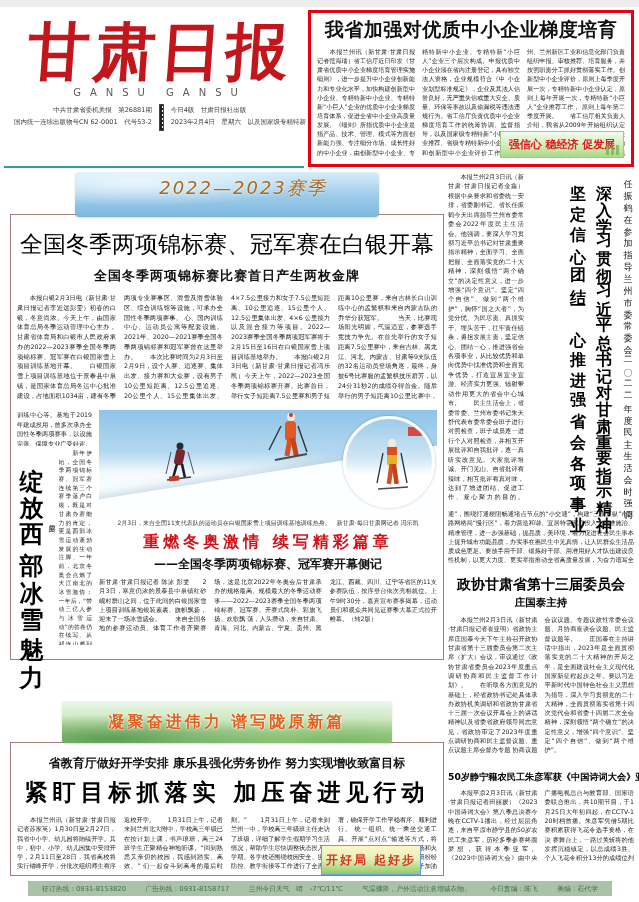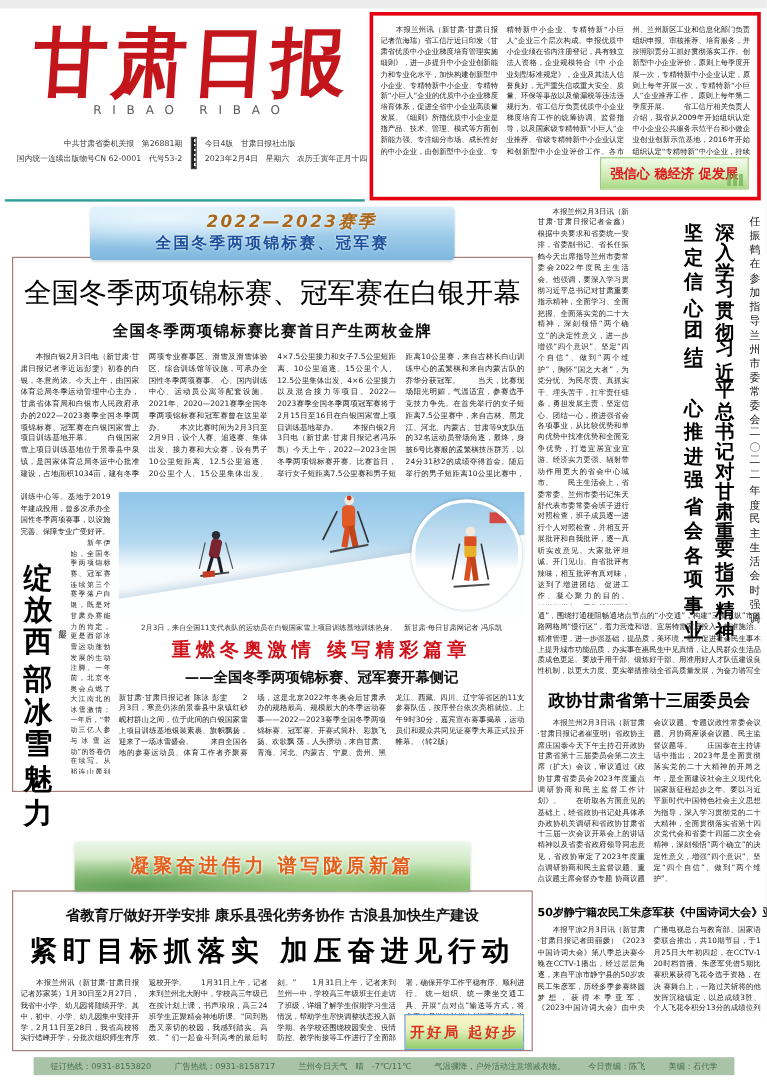--- a/index.html
+++ b/index.html
@@ -6,21 +6,21 @@
   html,body { background:#e9e9e9; }
   body { font-family:"DejaVu Sans","Liberation Sans",sans-serif; }
   .paper { position:relative; width:639px; height:902px; background:#fff; margin:0 auto; overflow:hidden; }
   .top-strip { position:absolute; left:0; top:0; width:639px; height:7px; background:#ececec; }
 
   
   .masthead { position:absolute; left:14px; top:12px; width:292px; height:152px; text-align:center; }
   .mast-title { font-family:"DejaVu Serif","Liberation Serif",serif; font-weight:bold; color:#c3161c;
                 font-size:62px; line-height:1.3; letter-spacing:4px; transform:skewX(-4deg); white-space:nowrap; }
   .mast-pinyin { font-size:10px; letter-spacing:9px; color:#5a5a5a; margin-top:-6px; }
-  .mast-info { display:flex; justify-content:center; align-items:center; gap:7px; margin-top:16px; }
+  .mast-info { display:flex; justify-content:center; align-items:center; gap:7px; margin-top:6px; }
   .mast-info-col { font-size:6.5px; color:#3b3b3b; line-height:1.8; white-space:nowrap; }
   .mast-info-col.left { text-align:right; }
   .mast-info-col.right { text-align:left; }
   .qr { width:27px; height:27px; background:
         repeating-linear-gradient(0deg,#222 0 2px,transparent 2px 4px),
         repeating-linear-gradient(90deg,#222 0 2px,#fff 2px 4px); border:1px solid #444; }
 
   
   .tr-box { position:absolute; left:308px; top:10px; width:326px; height:157px;
             border:3px solid #e60012; background:#fff; padding:4px 6px 4px 6px; }
@@ -37,21 +37,21 @@
   .teal-rule { position:absolute; left:4px; top:166px; width:300px; height:2px; background:#2f9e99; }
 
   
   .main-box { position:absolute; left:10px; top:214px; width:434px; height:446px;
               border:1px solid #a57d7d; padding:8px 6px 4px 6px; }
   .sport-banner { position:absolute; left:50%; top:-43px; transform:translateX(-50%);
                   width:304px; height:45px; border-radius:4px; text-align:center; padding-top:4px;
                   background:radial-gradient(ellipse at 20% 20%, #eaf6fd 0%, transparent 50%),
                              linear-gradient(180deg,#d8edf9 0%,#9ccbe9 55%,#7db7dd 100%);
                   box-shadow:0 1px 2px rgba(0,0,0,.15); }
-  .sport-banner .l1 { font-size:14px; font-weight:700; color:#a8681d; letter-spacing:2px;
+  .sport-banner .l1 { font-size:18px; font-weight:400; color:#a8681d; letter-spacing:2px;
                       text-shadow:0 0 2px #fff; font-style:italic;margin-left:32px; }
   .sport-banner .l2 { font-size:13px; font-weight:900; color:#1b4f9c; letter-spacing:2px; text-shadow:0 0 2px #fff; }
   .main-headline { font-size:23px; font-weight:400; color:#000; text-align:center; white-space:nowrap; margin-top:6px; }
   .main-subheadline { font-size:13px; font-weight:700; color:#111; text-align:center; margin-top:7px; letter-spacing:1px; }
   .main-cols { margin-top:8px; column-count:4; column-gap:8px; font-size:6.3px; line-height:1.55;
                text-align:justify; color:#222; height:112px; overflow:hidden; }
   .main-lower { display:flex; margin-top:5px; height:238px; }
   .side-art { width:80px; flex:none; padding-right:5px; }
   .side-tail { font-size:6.2px; line-height:1.55; text-align:justify; color:#222; height:36px; overflow:hidden; }
   .side-main { display:flex; height:196px; margin-top:3px; }
@@ -109,70 +109,70 @@
                               radial-gradient(ellipse at 85% 95%, #7fb86a 0%, transparent 40%),
                               linear-gradient(180deg,#ecf7ec 0%,#c2e2b0 60%,#9ccf83 100%);
                    box-shadow:0 1px 2px rgba(0,0,0,.15); }
   .bottom-banner span { font-size:16px; font-weight:900; color:#e2601c; letter-spacing:3px;
                         text-shadow:0 0 2px #fff, 0 0 2px #fff; white-space:nowrap; }
   .bottom-kicker { font-size:12px; font-weight:700; color:#111; text-align:center; margin-top:4px; white-space:nowrap; }
   .bottom-headline { font-size:23px; font-weight:900; color:#000; text-align:center; letter-spacing:5px;
                      margin-top:5px; white-space:nowrap; }
   .bottom-cols { position:relative; margin-top:7px; column-count:4; column-gap:8px; font-size:6.2px;
                  line-height:1.5; text-align:justify; color:#222; height:62px; overflow:hidden; }
-  .kickoff-box { position:absolute; right:0; bottom:2px; width:100px; height:30px;
+  .kickoff-box { position:absolute; right:16px; bottom:2px; width:100px; height:30px;
                  border:1px solid #6aa0d8; display:flex; align-items:center; justify-content:center;
                  background:linear-gradient(180deg,#fdf6c9 0%,#e7f0b8 45%,#8fcb6b 100%); }
   .kickoff-box span { font-size:12px; font-weight:900; color:#d8341f; letter-spacing:2px; white-space:nowrap; }
 
   
   .footer-bar { position:absolute; left:28px; top:881px; width:584px; height:15px; background:#a9c3a8;
                 display:flex; align-items:center; justify-content:space-between; padding:0 14px; }
   .footer-bar span { font-size:6.8px; color:#45704d; white-space:nowrap; }
 </style>
 </head>
 <body>
 
 <div class="paper">
   <div class="top-strip"></div>
 
   <div class="masthead">
     <div class="mast-title">甘肃日报</div>
-    <div class="mast-pinyin">RIBAO RIBAO</div>
+    <div class="mast-pinyin">GANSU GANSU</div>
     <div class="mast-info">
       <div class="mast-info-col left">
         <div><span>中共甘肃省委机关报</span>　<span>第26881期</span></div>
         <div>国内统一连续出版物号CN 62-0001　代号53-2</div>
       </div>
       <div class="qr"></div>
       <div class="mast-info-col right">
         <div>今日4版　甘肃日报社出版</div>
-        <div>2023年2月4日　星期六　农历壬寅年正月十四</div>
+        <div>2023年2月4日　星期六　以及国家级专精特新</div>
       </div>
     </div>
   </div>
 
   <div class="tr-box">
+    <div class="tr-headline">我省加强对优质中小企业梯度培育</div>
     <div class="tr-cols">
       <span>　　本报兰州讯（新甘肃·甘肃日报记者范海瑞）省工信厅近日印发《甘肃省优质中小企业梯度培育管理实施细则》，进一步提升中小企业创新能力和专业化水平，加快构建创新型中小企业、专精特新中小企业、专精特新“小巨人”企业的优质中小企业梯度培育体系，促进全省中小企业高质量发展。《细则》所指优质中小企业是指产品、技术、管理、模式等方面创新能力强、专注细分市场、成长性好的中小企业，由创新型中小企业、专精特新中小企业、专精特新“小巨人”企业三个层次构成。申报优质中小企业须在省内注册登记，具有独立法人资格，企业规模符合《中</span>
       <span>小企业划型标准规定》，企业及其法人信誉良好，无严重失信或重大安全、质量、环保等事故以及偷漏税等违法违规行为。省工信厅负责优质中小企业梯度培育工作的统筹协调、监督指导，以及国家级专精特新“小巨人”企业推荐、省级专精特新中小企业认定和创新型中小企业评价工作。各市州、兰州新区工业和信息化部门负责组织申报、审核推荐、培育服务，并按照职责分工抓好贯彻落实工作。创新型中小企业评价，原则上每季度开展一次，专精特新中小企业认定，原则上每年开展一次，专精特新“小巨人”企业推荐工作，</span>
       <span>原则上每年第二季度开展。　　省工信厅相关负责人介绍，我省从2009年开始组织认定中小企业公共服务示范平台和小微企业创业创新示范基地，2016年开始组织认定“专精特新”中小企业，持续加大“专精特新”中小企业、示范平台示范基地的培育力度。截至目前，我省已培育认定45户专精特新“小巨人”企业，309户专精特新中小企业，171个中小企业公共服务示范平台，35个小微型企业创业创新示范基地。</span>
     </div>
     <div class="tr-banner">
       <span>强信心 稳经济 促发展</span>
       <i class="bldg"></i>
     </div>
   </div>
 
   <div class="teal-rule"></div>
 
   <div class="main-box">
     <div class="sport-banner">
       <div class="l1">2022—2023赛季</div>
-      <div class="l2">全国冬季两项锦标赛、冠军赛</div>
     </div>
     <div class="main-headline">全国冬季两项锦标赛、冠军赛在白银开幕</div>
     <div class="main-subheadline">全国冬季两项锦标赛比赛首日产生两枚金牌</div>
     <div class="main-cols">
       <span>　　本报白银2月3日电（新甘肃·甘肃日报记者李近远彭雯）初春的白银，冬意尚浓。今天上午，由国家体育总局冬季运动管理中心主办，甘肃省体育局和白银市人民政府承办的2022—2023赛季全国冬季两项锦标赛、冠军赛在白银国家雪上项目训练基地开幕。　　白银国家雪上项目训练基地位于景泰县中泉镇，是国家体育总局冬运中心批准建设，占地面积1034亩，建有冬季两项专业赛事区、滑雪及滑雪体验区、综合训练馆等设施，可承办全国性冬季两项赛事。</span>
       <span>心、国内训练中心、运动员公寓等配套设施。2021年、2020—2021赛季全国冬季两项锦标赛和冠军赛曾在这里举办。　　本次比赛时间为2月3日至2月9日，设个人赛、追逐赛、集体出发、接力赛和大众赛，设有男子10公里短距离、12.5公里追逐、20公里个人、15公里集体出发、4×7.5公里接力和女子7.5公里短距离、10公里追逐、15公里个人、12.5公里集体出发、4×6</span>
       <span>公里接力以及混合接力等项目。2022—2023赛季全国冬季两项冠军赛将于2月15日至16日在白银国家雪上项目训练基地举办。　　本报白银2月3日电（新甘肃·甘肃日报记者冯乐凯）今天上午，2022—2023全国冬季两项锦标赛开赛。比赛首日，举行女子短距离7.5公里赛和男子短距离10公里赛，来自吉林长白山训练中心的孟繁棋和来自内蒙古队的乔华分获冠军。</span>
       <span>　　当天，比赛现场阳光明媚，气温适宜，参赛选手竞技力争先。在首先举行的女子短距离7.5公里赛中，来自吉林、黑龙江、河北、内蒙古、甘肃等9支队伍的32名运动员登场角逐，最终，身披6号比赛服的孟繁棋技压群芳，以24分31秒2的成绩夺得首金。随后举行的男子短距离10公里比赛中，来自内蒙古队的乔华以31分11秒7的成绩摘得赛事第一金。在接下来一周，2022—2023赛季全国冬季两项锦标赛还将陆续进行冬季两项追逐、个人、集体出发以及混合接力等项目比赛。</span>
     </div>
 
@@ -244,40 +244,41 @@
           <div class="lead-kicker">任振鹤在参加指导兰州市委常委会二〇二二年度民主生活会时强调</div>
           <div class="lead-h">深入学习贯彻习近平总书记对甘肃重要指示精神</div>
           <div class="lead-h">坚定信心团结一心推进强省会各项事业</div>
         </div>
       </div>
       <div class="lead-bottom">通”，围绕打通梗阻畅通堵点节点的“小交通”，构建“三横五纵”市区路网格局“慢行区”，着力营造和谐、宜居特需家庭投入，精准施治、精准管理，进一步强基础，提品质，美环境，着力促进社会民生事本上提升城市功能品质，办实事在惠民生中见真情，让人民群众生活品质成色更足。要放手用干部、锻炼好干部、用准用好人才队伍建设良性机制，以更大力度、更实举措推动全省高质量发展，为奋力谱写全面建设社会主义现代化幸福美好新甘肃的兰州篇章贡献力量。　　李沛兴参加。</div>
     </div>
 
     <div class="cppcc">
       <div class="cppcc-h">政协甘肃省第十三届委员会</div>
+      <div class="cppcc-sub">庄国泰主持</div>
       <div class="cppcc-cols">
         <span>　　本报兰州2月3日讯（新甘肃·甘肃日报记者崔亚明）省政协主席庄国泰今天下午主持召开政协甘肃省第十三届委员会第二次主席（扩大）会议，审议通过《政协甘肃省委员会2023年度重点调研协商和民主监督工作计划》。　　在听取各方面意见的基础上，经省政协书记处具体承办政协机关调研和省政协甘肃省十三届一次会议开幕会上的讲话精神以及省委省政府领导同志意见，省政协审定了2023年度重点调研协商和民主监督议题、重点议题主席会督办专题</span>
         <span>协商议题会议议题、专题议政性常委会议题、月协商座谈会议题、民主监督议题等。　　庄国泰在主持讲话中指出，2023年是全面贯彻落实党的二十大精神的开局之年，是全面建设社会主义现代化国家新征程起步之年。要以习近平新时代中国特色社会主义思想为指导，深入学习贯彻党的二十大精神，全面贯彻落实省第十四次党代会和省委十四届二次全会精神，深刻领悟“两个确立”的决定性意义，增强“四个意识”、坚定“四个自信”、做到“两个维护”。</span>
       </div>
     </div>
 
     <div class="poetry">
       <div class="poetry-h">50岁静宁籍农民工朱彦军获《中国诗词大会》亚军</div>
       <div class="poetry-cols">
         <span>　　本报平凉2月3日讯（新甘肃·甘肃日报记者田丽媛）《2023中国诗词大会》第八季总决赛今晚在CCTV-1播出，经过层层角逐，来自平凉市静宁县的50岁农民工朱彦军，历经多季参赛终圆梦想，获得本季亚军。　　《2023中国诗词大会》由中央广播电视总台与教育部、国家语委联合推出，共10期节目，于1月25日大年初四起，在CCTV-1 20时档首播。朱彦军凭借5期比赛积累获得飞花令选手资格，在决</span>
         <span>赛舞台上，一路过关斩将的他发挥沉稳镇定，以总成绩3胜、个人飞花令积分13分的成绩位列全国六强中的第二名，离冠军仅一步之遥。最终，一路领先的朱彦军以5比4的比分夺得亚军。　　“读万卷书”和“行万里路”缺一不可，既培育诗词里的田园梦想，也让奋斗的汗水浇灌梦想成真。朱彦军用“诗词启示”“朱彦军的故事本报记者采访时说，他用诗词的魅力传递了爱，带动身边更多人爱上中国诗词之美。</span>
       </div>
     </div>
   </div>
 
   <div class="bottom-box">
     <div class="bottom-banner">
       <span>凝聚奋进伟力 谱写陇原新篇</span>
     </div>
-    <div class="bottom-kicker">省教育厅做好开学安排  康乐县强化劳务协作  古浪县加快生产建设</div>
+    <div class="bottom-kicker">省教育厅做好开学安排  康乐县强化劳务协作  努力实现增收致富目标</div>
     <div class="bottom-headline">紧盯目标抓落实 加压奋进见行动</div>
     <div class="bottom-cols">
       <span>　　本报兰州讯（新甘肃·甘肃日报记者苏家英）1月30日至2月27日，我省中小学、幼儿园将陆续开学。其中，初中、小学、幼儿园集中安排开学，2月11日至28日，我省高校将实行错峰开学，分批次组织师生有序返校开学。　　1月31日上午，记者来到兰州北大附中，学校高三年级已在按计划上课，书声琅琅，高三24班学生正聚精会神地听课。“回到熟悉又亲切的校园，我感到踏实、高效。”</span>
       <span>们一起奋斗到高考的最后时刻。”　　1月31日上午，记者来到兰州一中，学校高三年级班主任走访了班级，详细了解学生假期学习生活情况，帮助学生尽快调整状态投入新学期。各学校还围绕校园安全、疫情防控、教学衔接等工作进行了全面部署，确保开学工作平稳有序、顺利进行。</span>
       <span>统一组织、统一乘坐交通工具、开展“点对点”输送等方式，将务工人员送达兰州中川国际机场和火车站，踏上务工之旅。务工人员纷纷表示，将在新的一年里撸起袖子加油干，用勤劳的双手创造美好生活，努力实现增收致富目标，为家乡发展贡献力量。</span>
       
       <div class="kickoff-box">
         <span>开好局 起好步</span>
       </div>
     </div>

